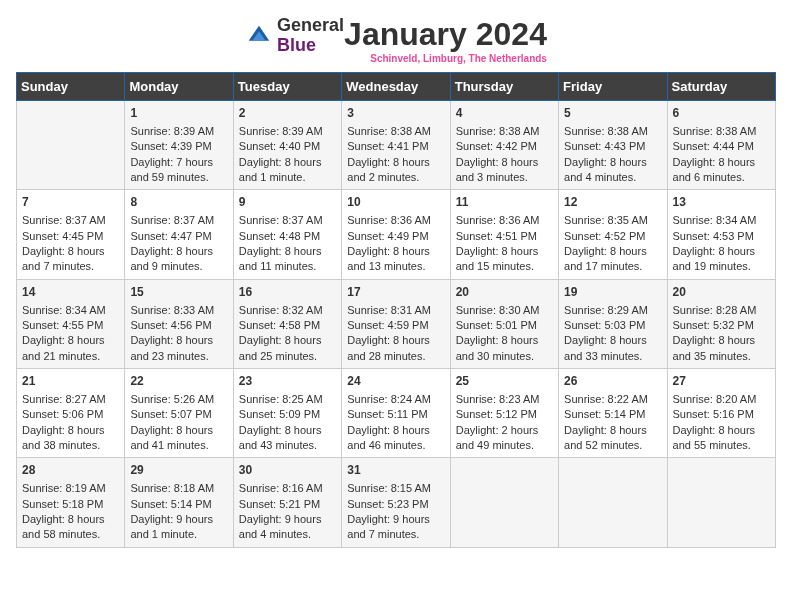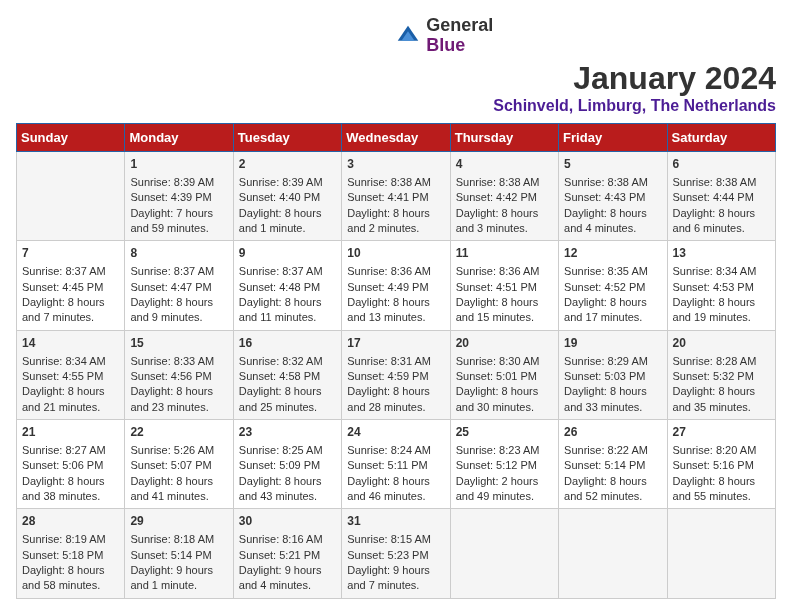--- a/index.html
+++ b/index.html
@@ -5,21 +5,21 @@
     * { box-sizing: border-box; margin: 0; padding: 0; }
     body {
       font-family: Arial, sans-serif;
       background: #fff;
       width: 792px;
       min-height: 612px;
       padding: 16px;
     }
     .header {
       display: flex;
-      justify-content: flex-end;
+      justify-content: center;
       align-items: flex-start;
       margin-bottom: 8px;
     }
     .logo {
       display: flex;
       align-items: center;
       gap: 4px;
     }
     .logo-text {
       font-size: 18px;
@@ -27,39 +27,38 @@
       line-height: 1.1;
     }
     .logo-general { color: #333; }
     .logo-blue { color: #701a75; }
     .logo-icon {
       width: 28px;
       height: 28px;
     }
     .title-block {
       text-align: right;
-      margin-top: 44px;
     }
     .month-title {
       font-size: 32px;
       font-weight: bold;
       color: #333;
     }
     .location-title {
-      font-size: 16px;
-      color: #4c1d95;
+      font-size: 10px;
+      color: #ec4899;
       font-weight: bold;
     }
     table {
       width: 100%;
       border-collapse: collapse;
       font-size: 11px;
     }
     thead tr th {
-      background-color: #b91c1c;
+      background-color: #404040;
       color: #fff;
       padding: 6px 4px;
       text-align: left;
       font-size: 13px;
       font-weight: bold;
       border: 1px solid #2563a8;
     }
     tbody tr td {
       vertical-align: top;
       padding: 4px 5px;

